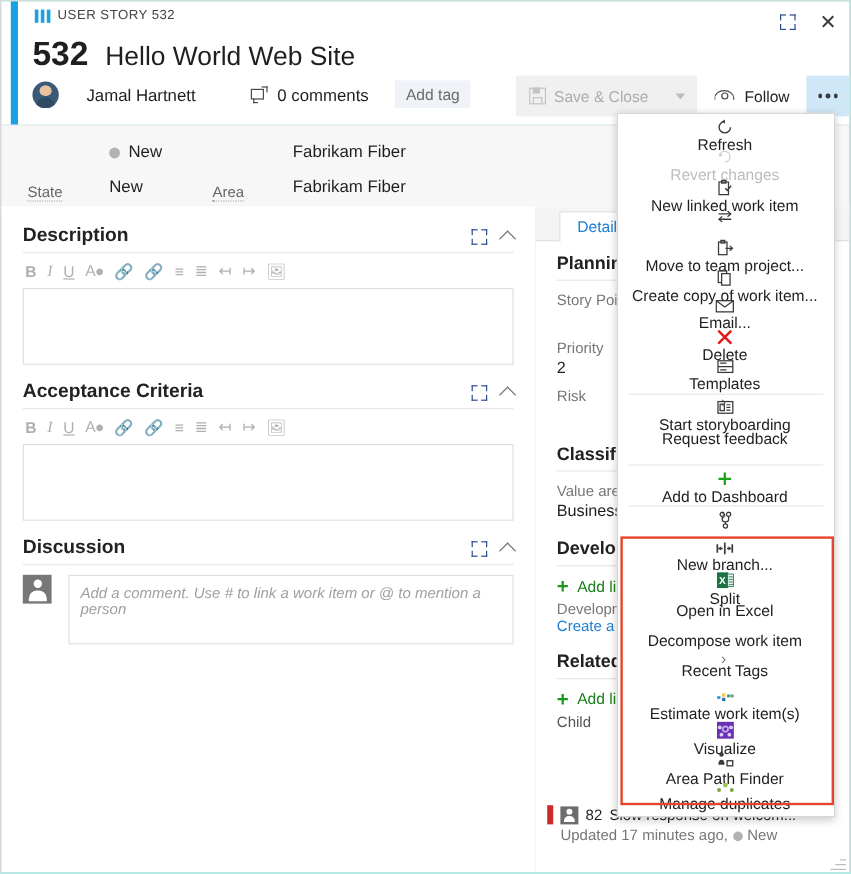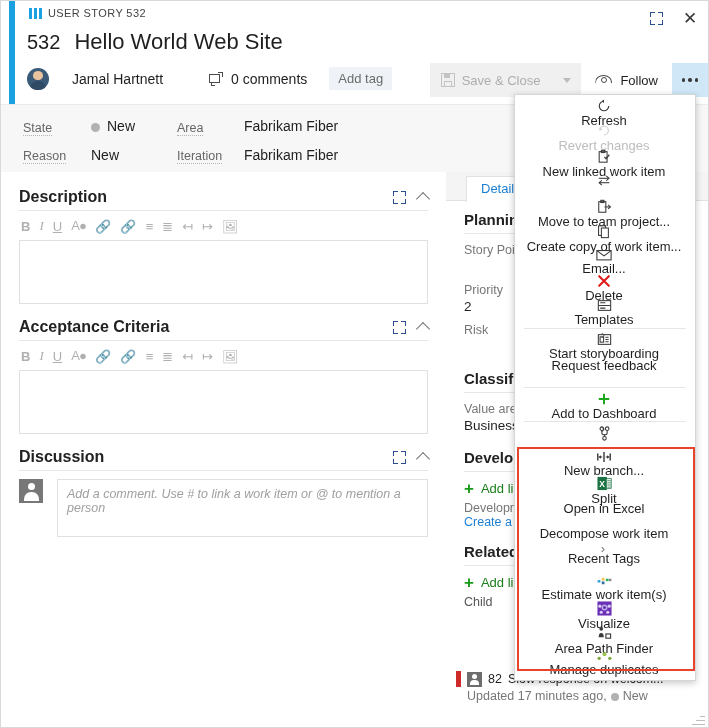--- a/index.html
+++ b/index.html
@@ -14,21 +14,21 @@
   
   .hdr{position:relative;height:103px;background:#fff;}
   .accent{position:absolute;left:8px;top:0;width:6px;height:103px;background:#1ba1e2;}
   .wi-type{position:absolute;left:28px;top:6px;font-size:11px;color:#444;letter-spacing:.4px;display:flex;align-items:center;gap:6px;}
   .bookicon{display:inline-block;width:13px;height:11px;position:relative;}
   .bookicon i{position:absolute;top:0;width:3px;height:11px;background:#1ba1e2;}
   .bookicon i:nth-child(1){left:0;}
   .bookicon i:nth-child(2){left:5px;}
   .bookicon i:nth-child(3){left:10px;height:11px;}
   .title-row{position:absolute;left:26px;top:28px;display:flex;align-items:baseline;gap:14px;}
-  .wi-id{font-size:20px;color:#1f1f1f;font-weight:400;}
+  .wi-id{font-size:28px;color:#1f1f1f;font-weight:700;}
   .wi-title{font-size:22px;color:#1f1f1f;font-weight:400;}
 
   .meta-row{position:absolute;left:26px;top:66px;display:flex;align-items:center;gap:0;}
   .avatar{width:22px;height:22px;border-radius:50%;background:#3b5a78;position:relative;overflow:hidden;flex:none;}
   .avatar::before{content:"";position:absolute;left:6px;top:3px;width:10px;height:9px;border-radius:50% 50% 45% 45%;background:#e8c39e;}
   .avatar::after{content:"";position:absolute;left:3px;top:13px;width:16px;height:10px;border-radius:8px 8px 0 0;background:#2f4a63;}
   .assignee{margin-left:23px;font-size:14px;color:#1f1f1f;}
   .cmt{margin-left:46px;display:flex;align-items:center;gap:7px;font-size:14px;color:#1f1f1f;}
   .cmt-ico{width:15px;height:13px;position:relative;display:inline-block;}
   .cmt-ico b{position:absolute;left:0;top:2px;width:11px;height:9px;border:1.4px solid #4a4a4a;box-sizing:border-box;}
@@ -55,21 +55,21 @@
   .followbtn{display:flex;align-items:center;gap:8px;padding:0 14px;font-size:13px;color:#1f1f1f;}
   .eye{width:17px;height:10px;position:relative;}
   .eye::before{content:"";position:absolute;left:0;top:0;width:17px;height:14px;border:1.4px solid #4a4a4a;border-radius:50%;box-sizing:border-box;clip-path:polygon(0 0,100% 0,100% 58%,0 58%);}
   .eye::after{content:"";position:absolute;left:5.5px;top:1.5px;width:6px;height:6px;border:1.4px solid #4a4a4a;border-radius:50%;box-sizing:border-box;}
   .ellipsisbtn{width:36px;background:#cfe7f7;display:flex;align-items:center;justify-content:center;gap:3px;}
   .ellipsisbtn span{width:3.5px;height:3.5px;border-radius:50%;background:#3a3a3a;display:block;}
 
   
   .fields{position:absolute;left:0;top:103px;width:100%;height:68px;background:#f7f7f7;border-top:1px solid #ebebeb;border-bottom:1px solid #e4e4e4;}
   .fld{position:absolute;font-size:12.5px;}
-  .fld-lbl{color:#666;border-bottom:1px dotted #b5b5b5;display:inline-block;}
+  .fld-lbl{color:#666;border-bottom:1px dotted #b5b5b5;display:inline-block;margin-top:32px;}
   .fld-val{color:#1f1f1f;font-size:14px;}
   .state-dot{display:inline-block;width:9px;height:9px;border-radius:50%;background:#b2b2b2;margin-right:7px;vertical-align:middle;}
 
   
   .body{position:absolute;left:0;top:171px;right:0;bottom:0;}
   .leftcol{position:absolute;left:0;top:0;width:445px;bottom:0;background:#fff;padding:0 18px;box-sizing:border-box;}
   .rightcol{position:absolute;left:445px;top:0;right:0;bottom:0;background:#fff;}
   .rc-tabstrip{height:28px;background:#f4f4f4;border-bottom:1px solid #e2e2e2;position:relative;}
   .rc-tab{position:absolute;left:20px;top:4px;background:#fff;border:1px solid #e2e2e2;border-bottom:none;padding:4px 14px 6px;font-size:13px;color:#1d7fd4;}
   .rc-inner{padding:10px 14px 0 18px;}

